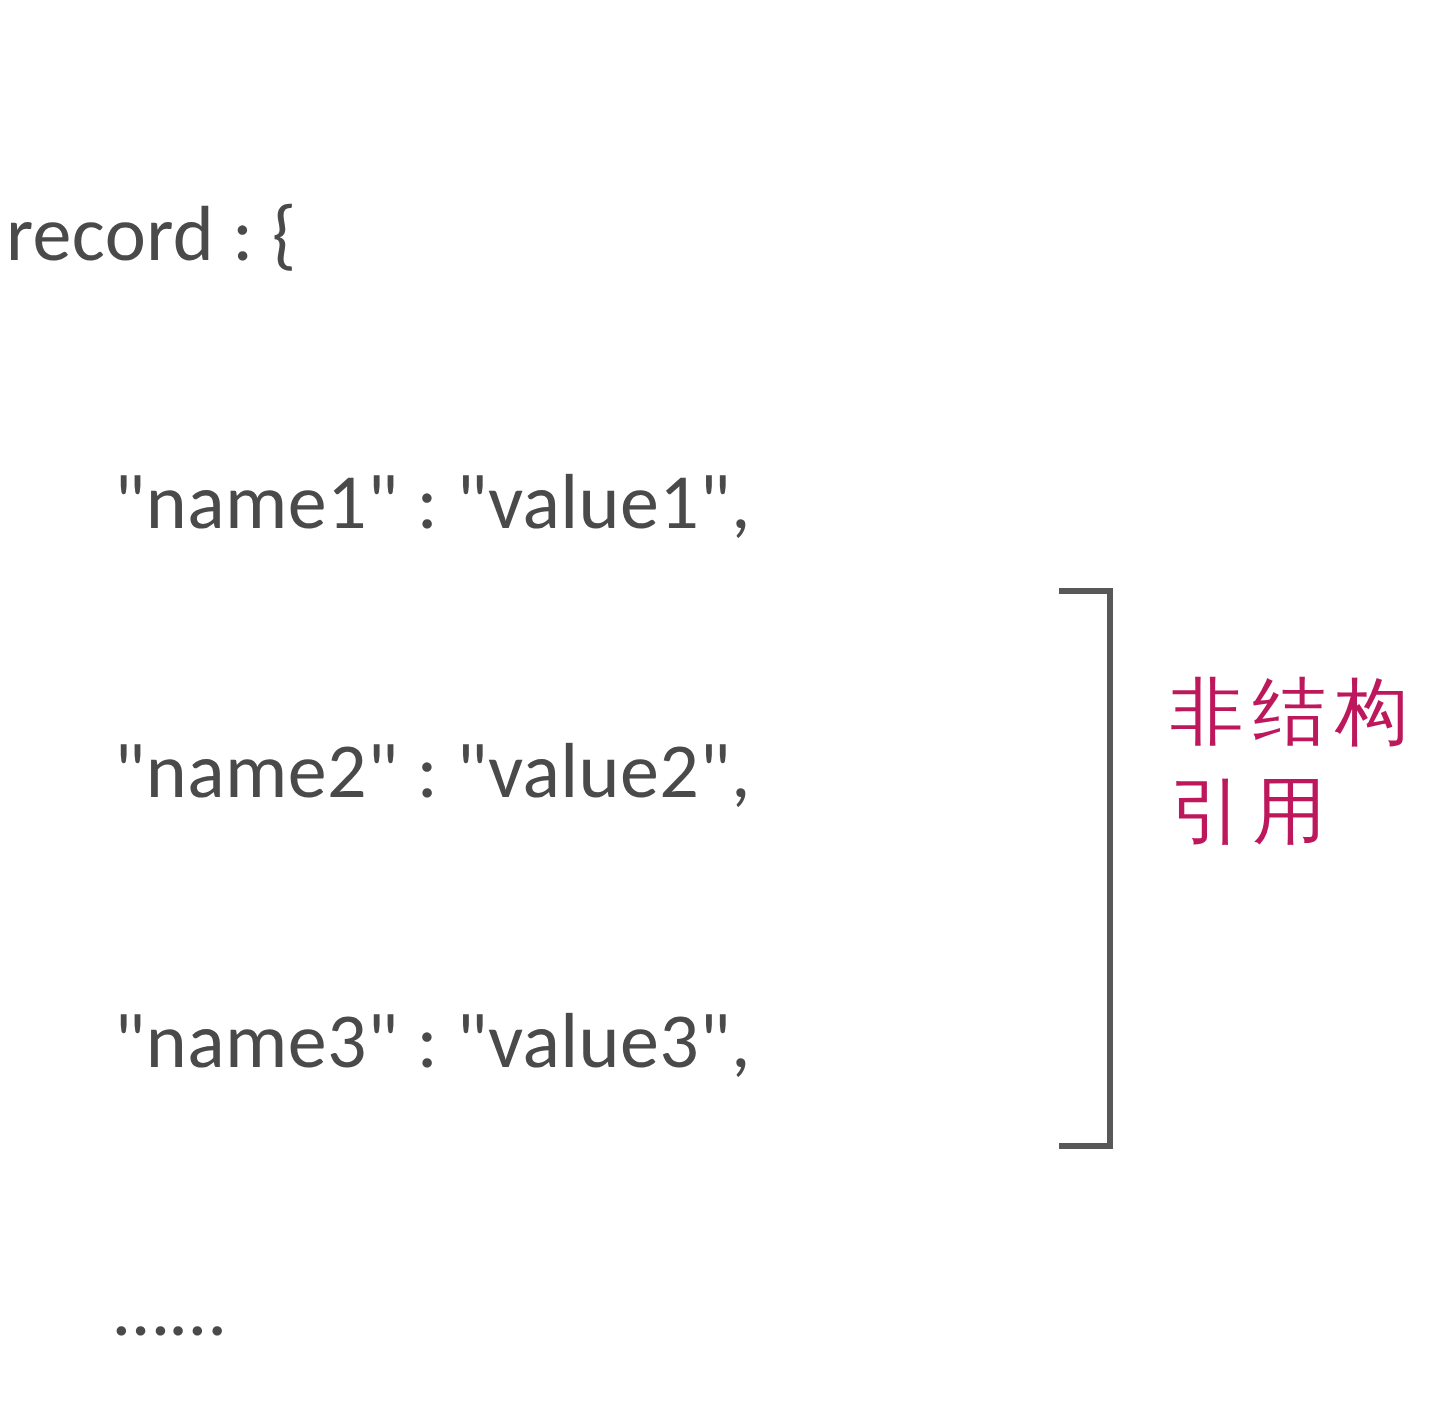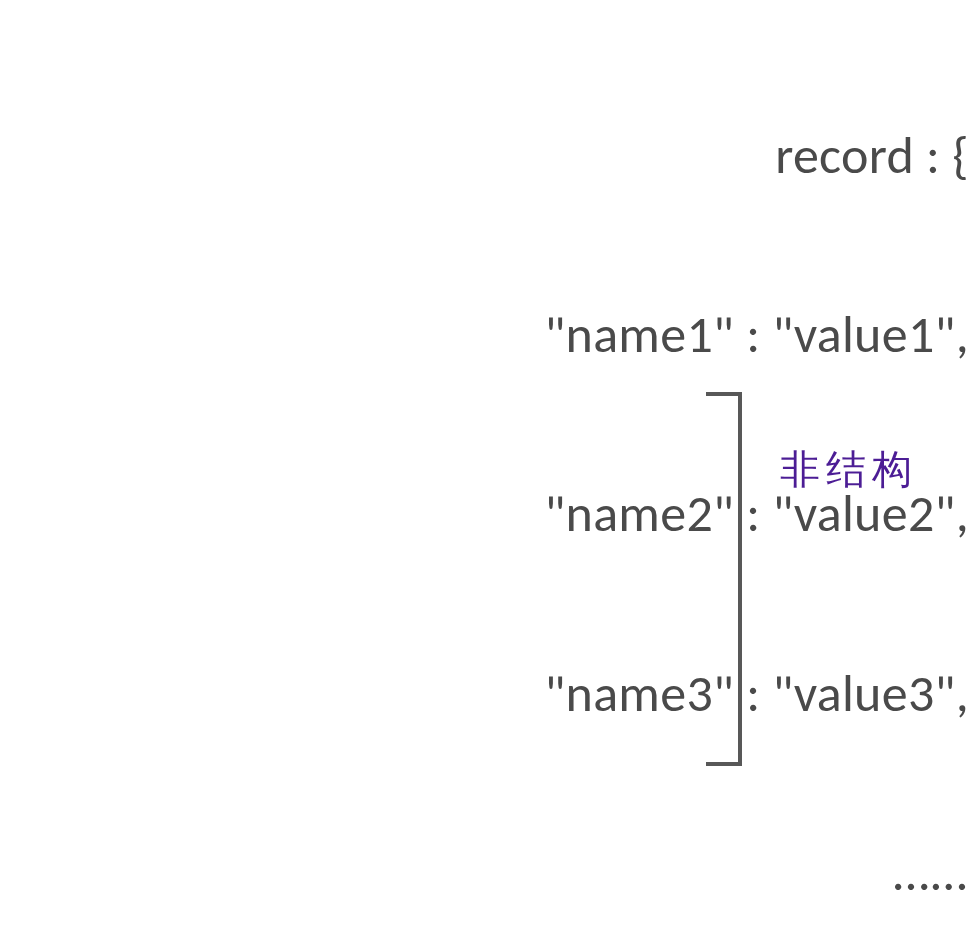--- a/index.html
+++ b/index.html
@@ -18,21 +18,21 @@
     box-sizing: border-box;
     padding: 6px 0 0 4px;
   }
   .code {
     font-size: 52px;
     line-height: 1.15;
     white-space: pre;
     color: #4a4a4a;
     letter-spacing: 0.3px;
   }
-  .line { display: block; text-align: right; }
+  .line { display: block; }
   .ind1 { padding-left: 72px; }
   .dots { letter-spacing: 2px; }
 
   .bracket-svg {
     position: absolute;
     left: 706px;
     top: 392px;
     width: 40px;
     height: 374px;
   }
@@ -40,23 +40,23 @@
     stroke: #585858;
     stroke-width: 4;
     fill: none;
     stroke-linecap: square;
   }
 
   .annotation {
     position: absolute;
     left: 780px;
     top: 442px;
-    font-size: 40px;
+    font-size: 49px;
     line-height: 1.35;
-    color: #4c1d95;
+    color: #be185d;
     text-align: left;
     letter-spacing: 6px;
     font-family: "Microsoft YaHei", "SimSun", "Arial", sans-serif;
   }
   .annotation div { white-space: nowrap; }
 </style>
 </head>
 <body>
 
 <div class="page">
@@ -76,15 +76,16 @@
     
     
   </div>
 
   <svg class="bracket-svg" viewBox="0 0 40 374">
     <path d="M 2 2 L 34 2 L 34 372 L 2 372"></path>
   </svg>
 
   <div class="annotation">
     <div>非结构</div>
+    <div>引用</div>
   </div>
 
 </div>
 
 </body></html>

